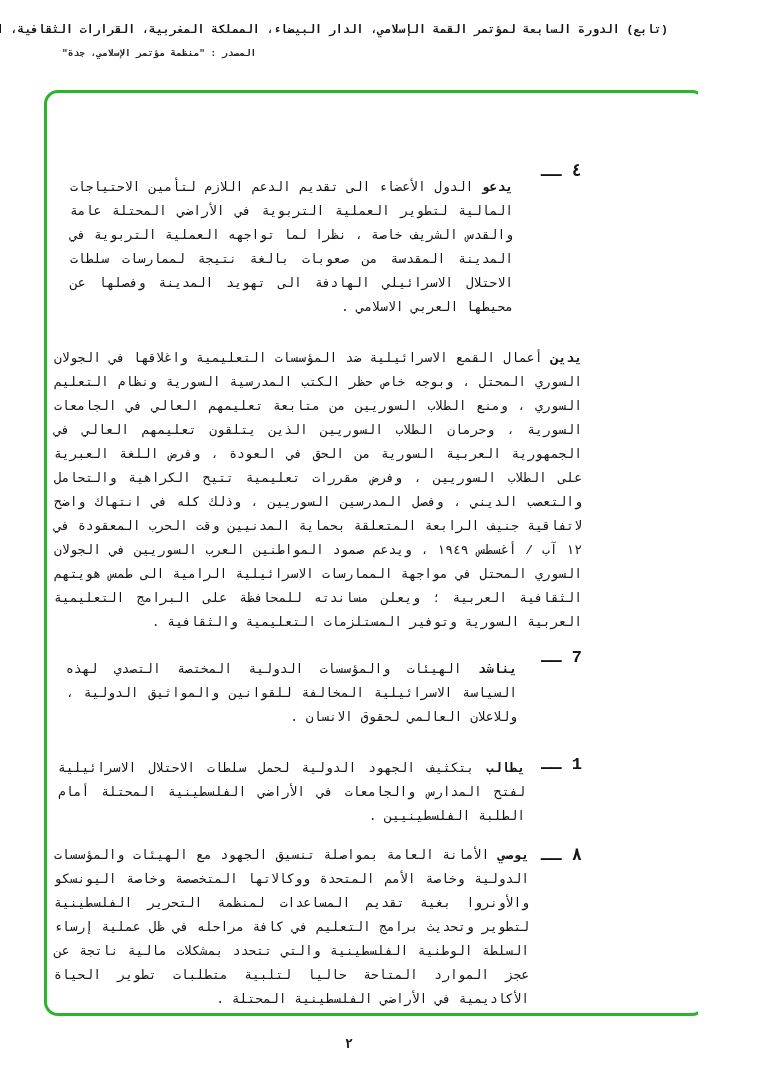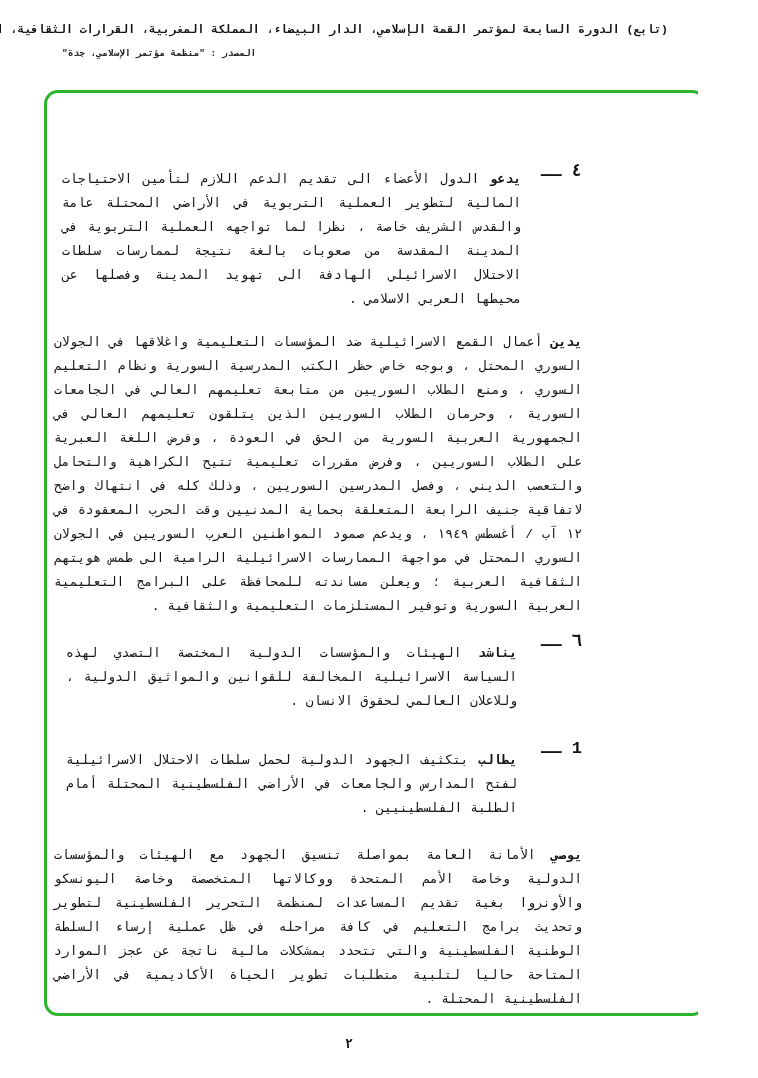--- a/index.html
+++ b/index.html
@@ -94,38 +94,39 @@
   <div class="hdr-line1">(تابع) الدورة السابعة لمؤتمر القمة الإسلامي، الدار البيضاء، المملكة المغربية، القرارات الثقافية، القرار الرقم ٧/٢٣-ث (ق.أ)</div>
 
   <div class="hdr-source">المصدر :  "منظمة مؤتمر الإسلامي، جدة"</div>
 
   <div class="frame"></div>
 
   <div class="content">
 
     <div class="item">
       <span class="marker">٤ ــ</span>
-      <p class="body" style="margin: 8px;"><b class="lead">يدعو</b><span> الدول الأعضاء الى تقديم الدعم اللازم لتأمين الاحتياجات المالية لتطوير العملية التربوية في الأراضي المحتلة عامة والقدس الشريف خاصة ، نظرا لما تواجهه العملية التربوية في المدينة المقدسة من صعوبات بالغة نتيجة لممارسات سلطات الاحتلال الاسرائيلي الهادفة الى تهويد المدينة وفصلها عن محيطها العربي الاسلامي .</span></p>
+      <p class="body" style="margin: 16px;"><b class="lead">يدعو</b><span> الدول الأعضاء الى تقديم الدعم اللازم لتأمين الاحتياجات المالية لتطوير العملية التربوية في الأراضي المحتلة عامة والقدس الشريف خاصة ، نظرا لما تواجهه العملية التربوية في المدينة المقدسة من صعوبات بالغة نتيجة لممارسات سلطات الاحتلال الاسرائيلي الهادفة الى تهويد المدينة وفصلها عن محيطها العربي الاسلامي .</span></p>
     </div>
 
     <div class="item">
       <p class="body" style="margin: 0px;"><b class="lead">يدين</b><span> أعمال القمع الاسرائيلية ضد المؤسسات التعليمية واغلاقها في الجولان السوري المحتل ، وبوجه خاص حظر الكتب المدرسية السورية ونظام التعليم السوري ، ومنع الطلاب السوريين من متابعة تعليمهم العالي في الجامعات السورية ، وحرمان الطلاب السوريين الذين يتلقون تعليمهم العالي في الجمهورية العربية السورية من الحق في العودة ، وفرض اللغة العبرية على الطلاب السوريين ، وفرض مقررات تعليمية تتيح الكراهية والتحامل والتعصب الديني ، وفصل المدرسين السوريين ، وذلك كله في انتهاك واضح لاتفاقية جنيف الرابعة المتعلقة بحماية المدنيين وقت الحرب المعقودة في ١٢ آب / أغسطس ١٩٤٩ ، ويدعم صمود المواطنين العرب السوريين في الجولان السوري المحتل في مواجهة الممارسات الاسرائيلية الرامية الى طمس هويتهم الثقافية العربية ؛ ويعلن مساندته للمحافظة على البرامج التعليمية العربية السورية وتوفير المستلزمات التعليمية والثقافية .</span></p>
     </div>
 
     <div class="item">
-      <span class="marker">٦ ــ</span>
+      <span class="marker">7 ــ</span>
       <p class="body" style="margin: 12px;"><b class="lead">يناشد</b><span> الهيئات والمؤسسات الدولية المختصة التصدي لهذه السياسة الاسرائيلية المخالفة للقوانين والمواثيق الدولية ، وللاعلان العالمي لحقوق الانسان .</span></p>
     </div>
 
     <div class="item">
       <span class="marker">1 ــ</span>
-      <p class="body" style="margin: 12px;"><b class="lead">يطالب</b><span> بتكثيف الجهود الدولية لحمل سلطات الاحتلال الاسرائيلية لفتح المدارس والجامعات في الأراضي الفلسطينية المحتلة أمام الطلبة الفلسطينيين .</span></p>
+      <p class="body" style="margin: 4px;"><b class="lead">يطالب</b><span> بتكثيف الجهود الدولية لحمل سلطات الاحتلال الاسرائيلية لفتح المدارس والجامعات في الأراضي الفلسطينية المحتلة أمام الطلبة الفلسطينيين .</span></p>
     </div>
 
     <div class="item">
+      <span class="marker">٨ ــ</span>
       <p class="body" style="margin: 0px;"><b class="lead">يوصي</b><span> الأمانة العامة بمواصلة تنسيق الجهود مع الهيئات والمؤسسات الدولية وخاصة الأمم المتحدة ووكالاتها المتخصصة وخاصة اليونسكو والأونروا بغية تقديم المساعدات لمنظمة التحرير الفلسطينية لتطوير وتحديث برامج التعليم في كافة مراحله في ظل عملية إرساء السلطة الوطنية الفلسطينية والتي تتحدد بمشكلات مالية ناتجة عن عجز الموارد المتاحة حاليا لتلبية متطلبات تطوير الحياة الأكاديمية في الأراضي الفلسطينية المحتلة .</span></p>
     </div>
 
   </div>
 
   <div class="page-number">٢</div>
 
 </div>
 
 </body></html>

